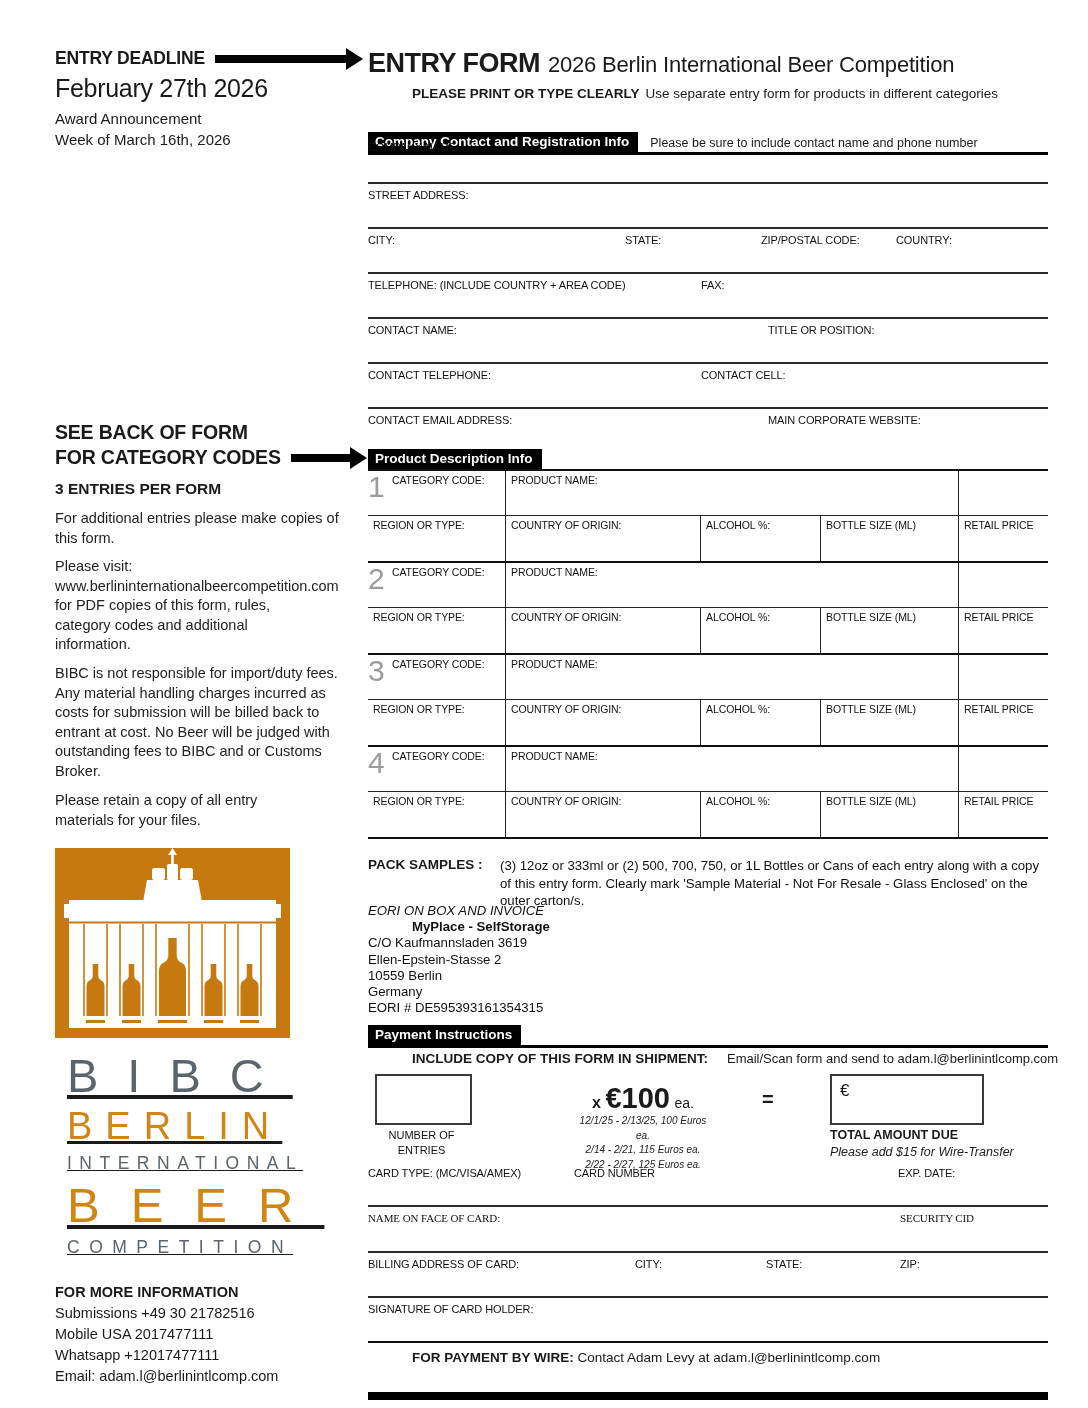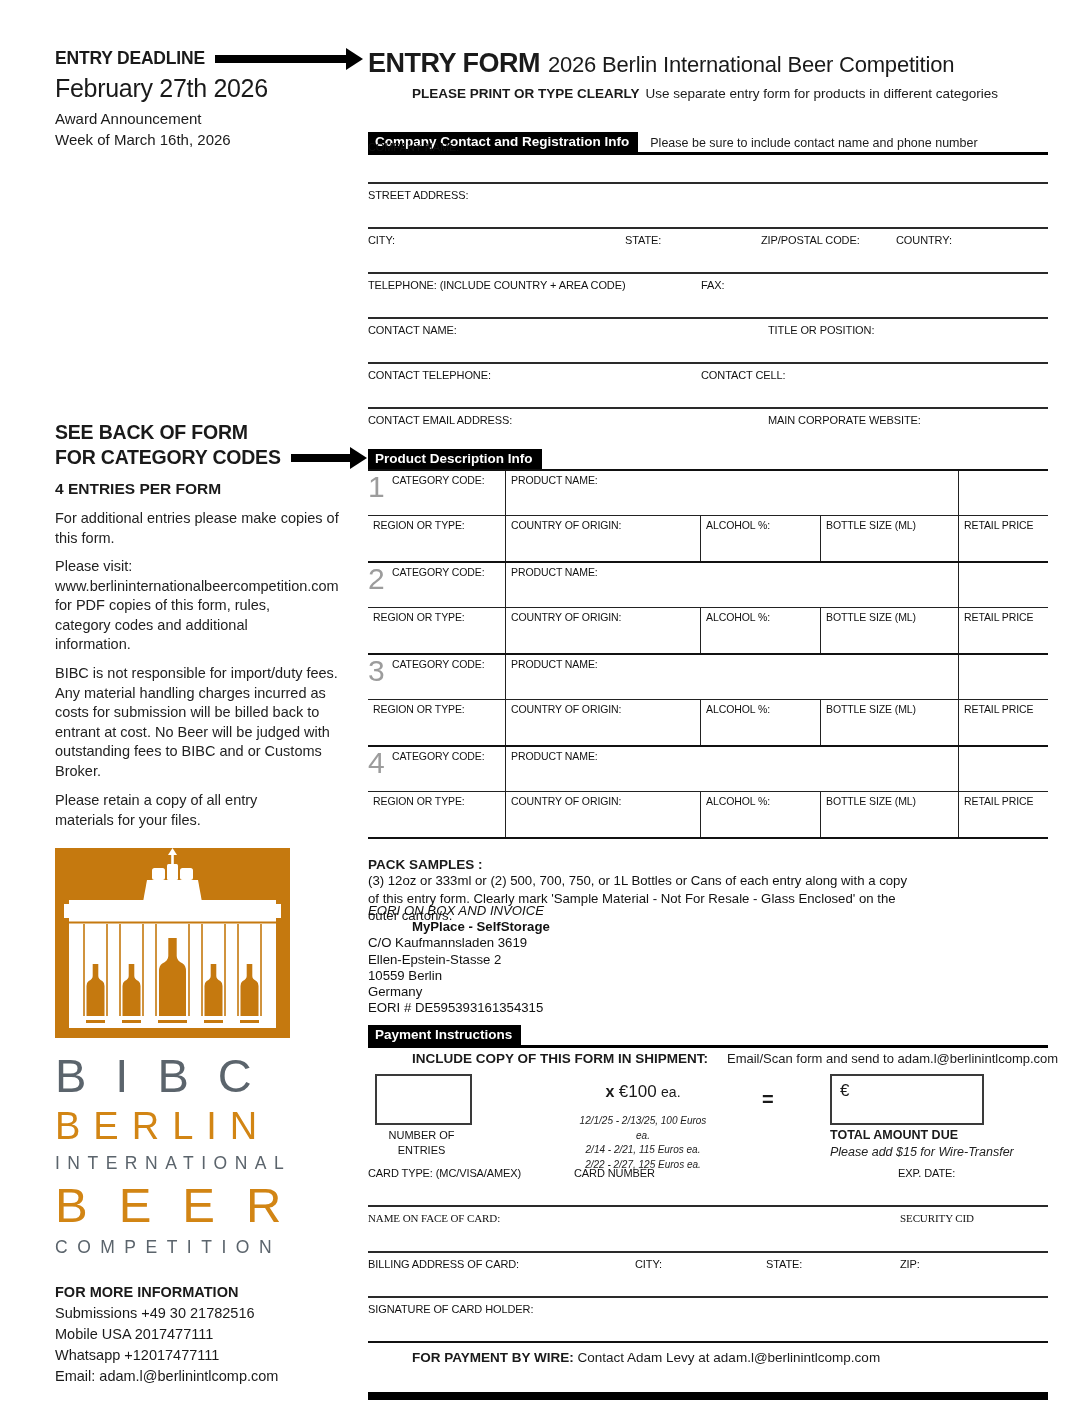--- a/index.html
+++ b/index.html
@@ -17,21 +17,21 @@
   .arrow{flex:1;height:8px;background:#000;position:relative;margin-left:10px;margin-right:16px;}
   .arrow::after{content:'';position:absolute;right:-16px;top:50%;transform:translateY(-50%);
     border-left:17px solid #000;border-top:11px solid transparent;border-bottom:11px solid transparent;}
   .dl-date{position:absolute;top:74px;left:0;font-size:25px;font-weight:500;letter-spacing:-0.3px;}
   .award{position:absolute;top:108px;left:0;font-size:15px;line-height:21px;}
   .seeback{position:absolute;top:420px;left:0;width:312px;font-size:19.5px;font-weight:bold;letter-spacing:-0.2px;line-height:25px;}
   .seeback-row{display:flex;align-items:center;}
   .entriesform{position:absolute;top:480px;left:0;font-size:15.5px;font-weight:bold;}
   .para{position:absolute;left:0;font-size:14.5px;line-height:19.5px;color:#222;}
   .logo-svg{position:absolute;left:0;top:848px;}
-  .logotext{position:absolute;left:0;top:1050px;width:252px;}
+  .logotext{position:absolute;left:12px;top:1050px;width:252px;text-decoration:underline;}
   .lt-bibc{font-size:47px;letter-spacing:29px;color:#5B646C;line-height:52px;}
   .lt-berlin{font-size:38px;letter-spacing:13px;color:#D28514;line-height:48px;}
   .lt-intl{font-size:17.5px;letter-spacing:7.5px;color:#5B646C;line-height:26px;}
   .lt-beer{font-size:49px;letter-spacing:31px;color:#D28514;line-height:58px;}
   .lt-comp{font-size:17.5px;letter-spacing:9.5px;color:#5B646C;line-height:26px;}
   .moreinfo{position:absolute;left:0;top:1282px;font-size:14.5px;line-height:21px;}
   .moreinfo .t{font-weight:bold;}
 
   
   .rightcol{position:absolute;left:368px;top:0;width:680px;}
@@ -68,21 +68,21 @@
   .packrow{position:absolute;left:0;display:flex;}
   .flab{width:132px;font-size:13.5px;font-weight:bold;flex-shrink:0;}
   .ptext{width:548px;font-size:13.2px;line-height:17.5px;color:#111;}
   .shipaddr{font-size:13.2px;line-height:16.2px;color:#111;}
   
   .inclrow{position:absolute;left:0;font-size:13.5px;white-space:nowrap;}
   .boxfield{position:absolute;border:2px solid #3a3a3a;background:#fff;}
   .numlbl{position:absolute;text-align:center;font-size:11px;line-height:15px;color:#111;}
   .price{position:absolute;text-align:center;white-space:nowrap;}
   .price .x{font-size:16px;font-weight:bold;}
-  .price .amt{font-size:17px;font-weight:400;}
+  .price .amt{font-size:29px;font-weight:700;}
   .price .ea{font-size:14px;}
   .tiers{position:absolute;text-align:center;font-size:10px;line-height:14.5px;font-style:italic;color:#222;}
   .equals{position:absolute;font-size:20px;font-weight:bold;}
   .eurosign{font-size:17px;padding:5px 0 0 8px;display:block;}
   .totlbl{position:absolute;font-size:12.5px;font-weight:bold;}
   .totnote{position:absolute;font-size:12.5px;font-style:italic;color:#222;}
   .wire{position:absolute;left:0;font-size:13.5px;}
   .botbar{position:absolute;left:0;width:680px;height:8px;background:#000;}
 </style>
 </head>
@@ -103,21 +103,21 @@
     </div>
 
     <div class="seeback">
       <div>SEE BACK OF FORM</div>
       <div class="seeback-row">
         <span>FOR CATEGORY CODES</span>
         <span class="arrow"></span>
       </div>
     </div>
 
-    <div class="entriesform">4 ENTRIES PER FORM</div>
+    <div class="entriesform">3 ENTRIES PER FORM</div>
     <div class="para pre" style="top:509px;">For additional entries please make copies of
 this form.</div>
     <div class="para pre" style="top:557px;">Please visit:
 www.berlininternationalbeercompetition.com
 for PDF copies of this form, rules,
 category codes and additional
 information.</div>
     <div class="para pre" style="top:664px;">BIBC is not responsible for import/duty fees.
 Any material handling charges incurred as
 costs for submission will be billed back to
@@ -315,21 +315,21 @@
         <div class="prow prowB">
           <div class="cell cB1"><span>REGION OR TYPE:</span></div>
           <div class="cell cB2 bl"><span>COUNTRY OF ORIGIN:</span></div>
           <div class="cell cB3 bl"><span>ALCOHOL %:</span></div>
           <div class="cell cB4 bl"><span>BOTTLE SIZE (ML)</span></div>
           <div class="cell cB5 bl"><span>RETAIL PRICE</span></div>
         </div>
       </div>
     </div>
 
-    <div class="packrow" style="top:857px;flex-direction:column;">
+    <div class="packrow" style="top:857px;">
       <div class="flab">PACK SAMPLES :</div>
       <div class="ptext">(3) 12oz or 333ml or (2) 500, 700, 750, or 1L Bottles or Cans of each entry along with a copy of this entry form. Clearly mark 'Sample Material - Not For Resale - Glass Enclosed' on the outer carton/s.</div>
     </div>
 
     <div class="packrow" style="top:903px;">
       <div class="shipaddr">
         <div class="i">EORI ON BOX AND INVOICE</div>
         <div class="b">MyPlace - SelfStorage</div>
         <div class="pre">C/O Kaufmannsladen 3619
 Ellen-Epstein-Stasse 2

